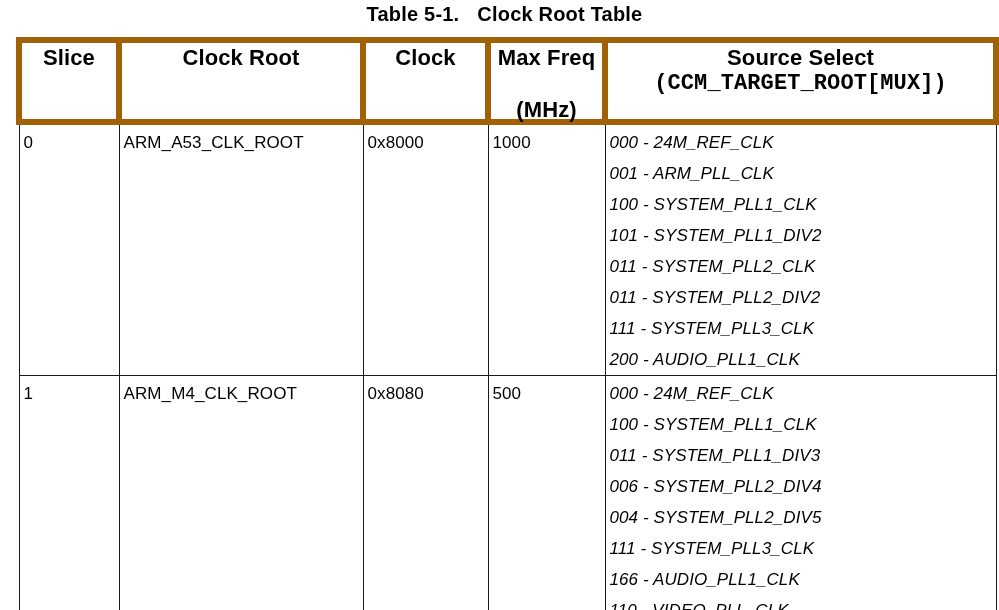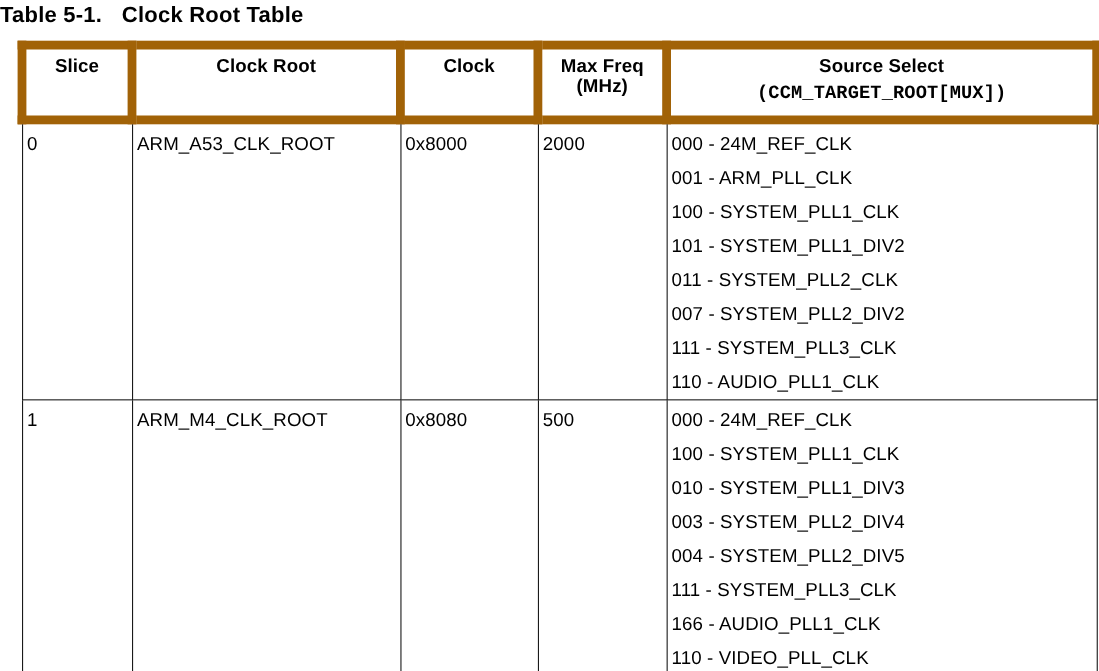--- a/index.html
+++ b/index.html
@@ -10,74 +10,76 @@
     width: 999px;
     height: 610px;
     background: #ffffff;
     overflow: hidden;
     position: relative;
     font-family: "Liberation Sans", "DejaVu Sans", sans-serif;
     color: #000000;
   }
   .doc-title {
     position: absolute;
-    left: 0;
+    left: 16px;
     top: 3px;
     width: 977px;
-    text-align: left;
+    text-align: center;
     font-size: 20px;
     font-weight: bold;
     letter-spacing: 0.2px;
     white-space: nowrap;
   }
   .doc-title .title-label {
     margin-right: 18px;
   }
   .table-wrap {
     position: absolute;
     left: 16px;
     top: 37px;
     width: 977px;
   }
   table.clock-root {
     border-collapse: collapse;
     table-layout: fixed;
     width: 977px;
   }
   th {
-    border: 8px solid #a16207;
+    border: 6px solid #a16207;
     background: #ffffff;
-    font-size: 17px;
+    font-size: 22px;
     font-weight: bold;
     text-align: center;
     vertical-align: top;
     padding: 5px 2px 0 2px;
     height: 55px;
     line-height: 19px;
     letter-spacing: 0.1px;
   }
   th .hdr-line2 {
     line-height: 19px;
+    margin-top: 33px;
   }
   th .hdr-line2.spaced {
     margin-top: 7px;
     font-family: Liberation Mono, monospace;
   }
   td {
     border: 1.5px solid #1a1a1a;
     vertical-align: top;
     font-size: 17px;
     line-height: 31px;
     padding: 2px 4px 0 4px;
     letter-spacing: 0.1px;
     white-space: nowrap;
     overflow: hidden;
   }
   .src-line {
     line-height: 31px;
+    font-style: italic;
   }
   tr.sliver-a td {
     height: 3px;
     padding: 0;
     border-top: 1.5px solid #1a1a1a;
     border-bottom: 2px solid #1a1a1a;
   }
   tr.sliver-b td {
     height: 12px;
     padding: 0;
@@ -113,42 +115,42 @@
           <div>Source Select</div>
           <div class="hdr-line2 spaced">(CCM_TARGET_ROOT[MUX])</div>
         </th>
       </tr>
     </thead>
     <tbody>
       <tr>
         <td>0</td>
         <td>ARM_A53_CLK_ROOT</td>
         <td>0x8000</td>
-        <td>2000</td>
+        <td>1000</td>
         <td>
           <div class="src-line">000 - 24M_REF_CLK</div>
           <div class="src-line">001 - ARM_PLL_CLK</div>
           <div class="src-line">100 - SYSTEM_PLL1_CLK</div>
           <div class="src-line">101 - SYSTEM_PLL1_DIV2</div>
           <div class="src-line">011 - SYSTEM_PLL2_CLK</div>
-          <div class="src-line">007 - SYSTEM_PLL2_DIV2</div>
+          <div class="src-line">011 - SYSTEM_PLL2_DIV2</div>
           <div class="src-line">111 - SYSTEM_PLL3_CLK</div>
-          <div class="src-line">110 - AUDIO_PLL1_CLK</div>
+          <div class="src-line">200 - AUDIO_PLL1_CLK</div>
         </td>
       </tr>
       <tr>
         <td>1</td>
         <td>ARM_M4_CLK_ROOT</td>
         <td>0x8080</td>
         <td>500</td>
         <td>
           <div class="src-line">000 - 24M_REF_CLK</div>
           <div class="src-line">100 - SYSTEM_PLL1_CLK</div>
-          <div class="src-line">010 - SYSTEM_PLL1_DIV3</div>
-          <div class="src-line">003 - SYSTEM_PLL2_DIV4</div>
+          <div class="src-line">011 - SYSTEM_PLL1_DIV3</div>
+          <div class="src-line">006 - SYSTEM_PLL2_DIV4</div>
           <div class="src-line">004 - SYSTEM_PLL2_DIV5</div>
           <div class="src-line">111 - SYSTEM_PLL3_CLK</div>
           <div class="src-line">166 - AUDIO_PLL1_CLK</div>
           <div class="src-line">110 - VIDEO_PLL_CLK</div>
         </td>
       </tr>
       <tr class="sliver-a">
         <td></td>
         <td></td>
         <td></td>

